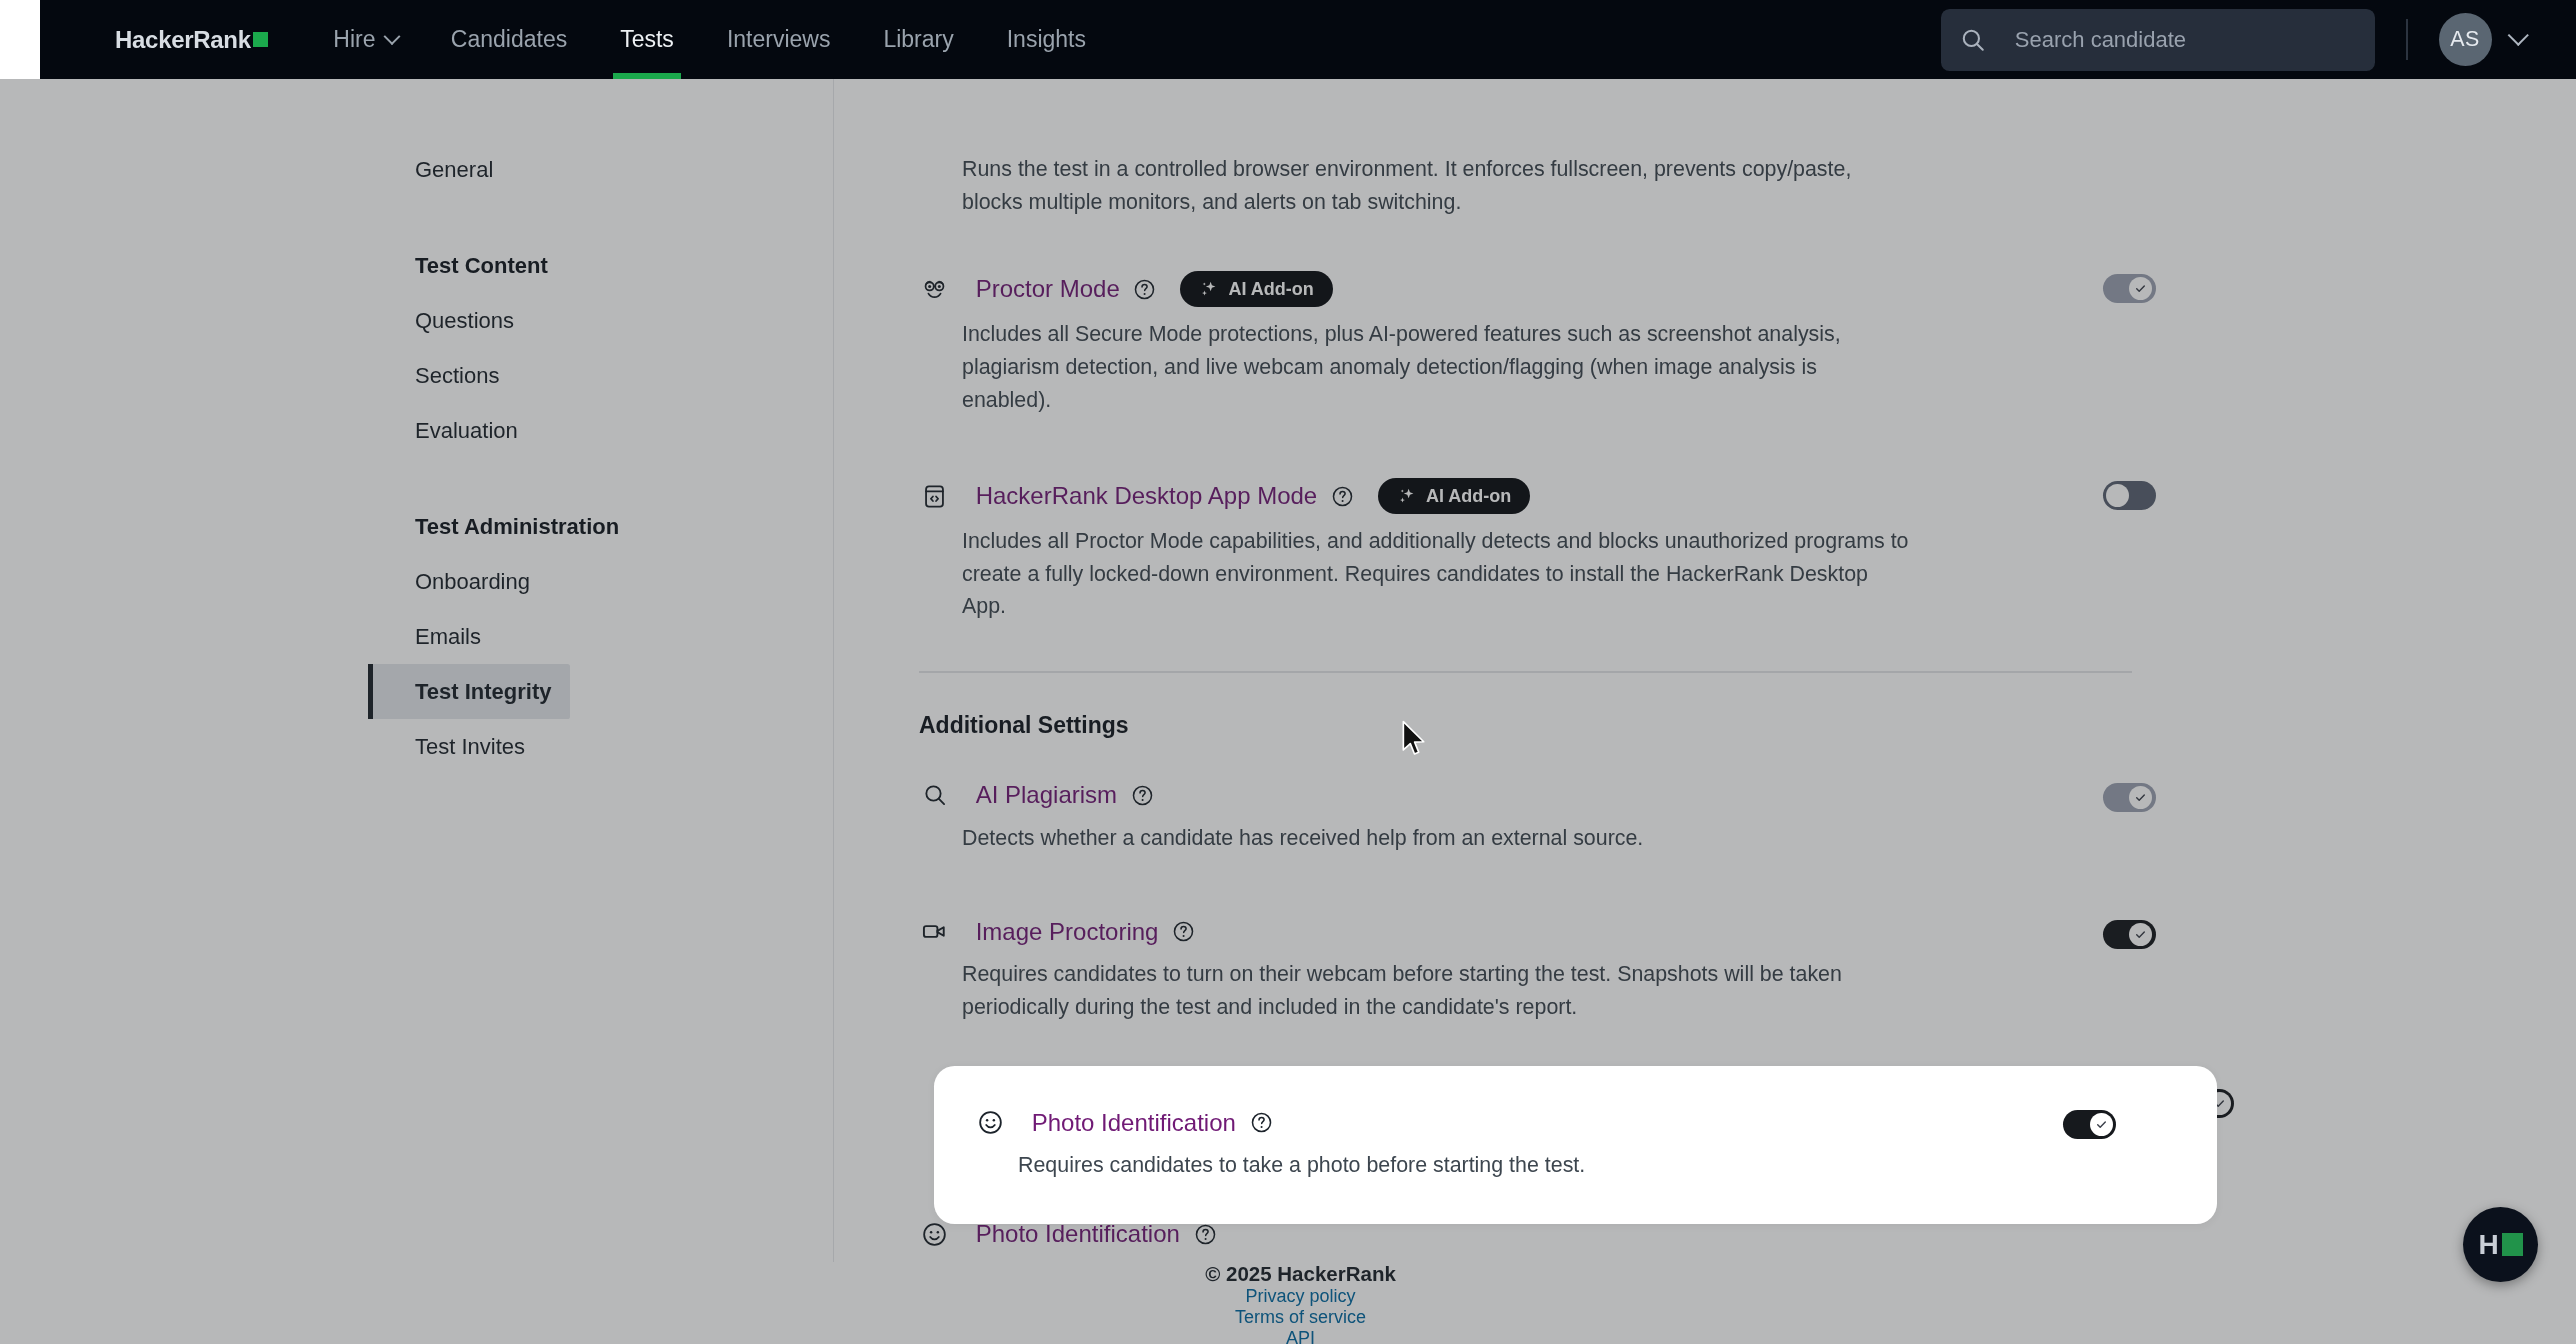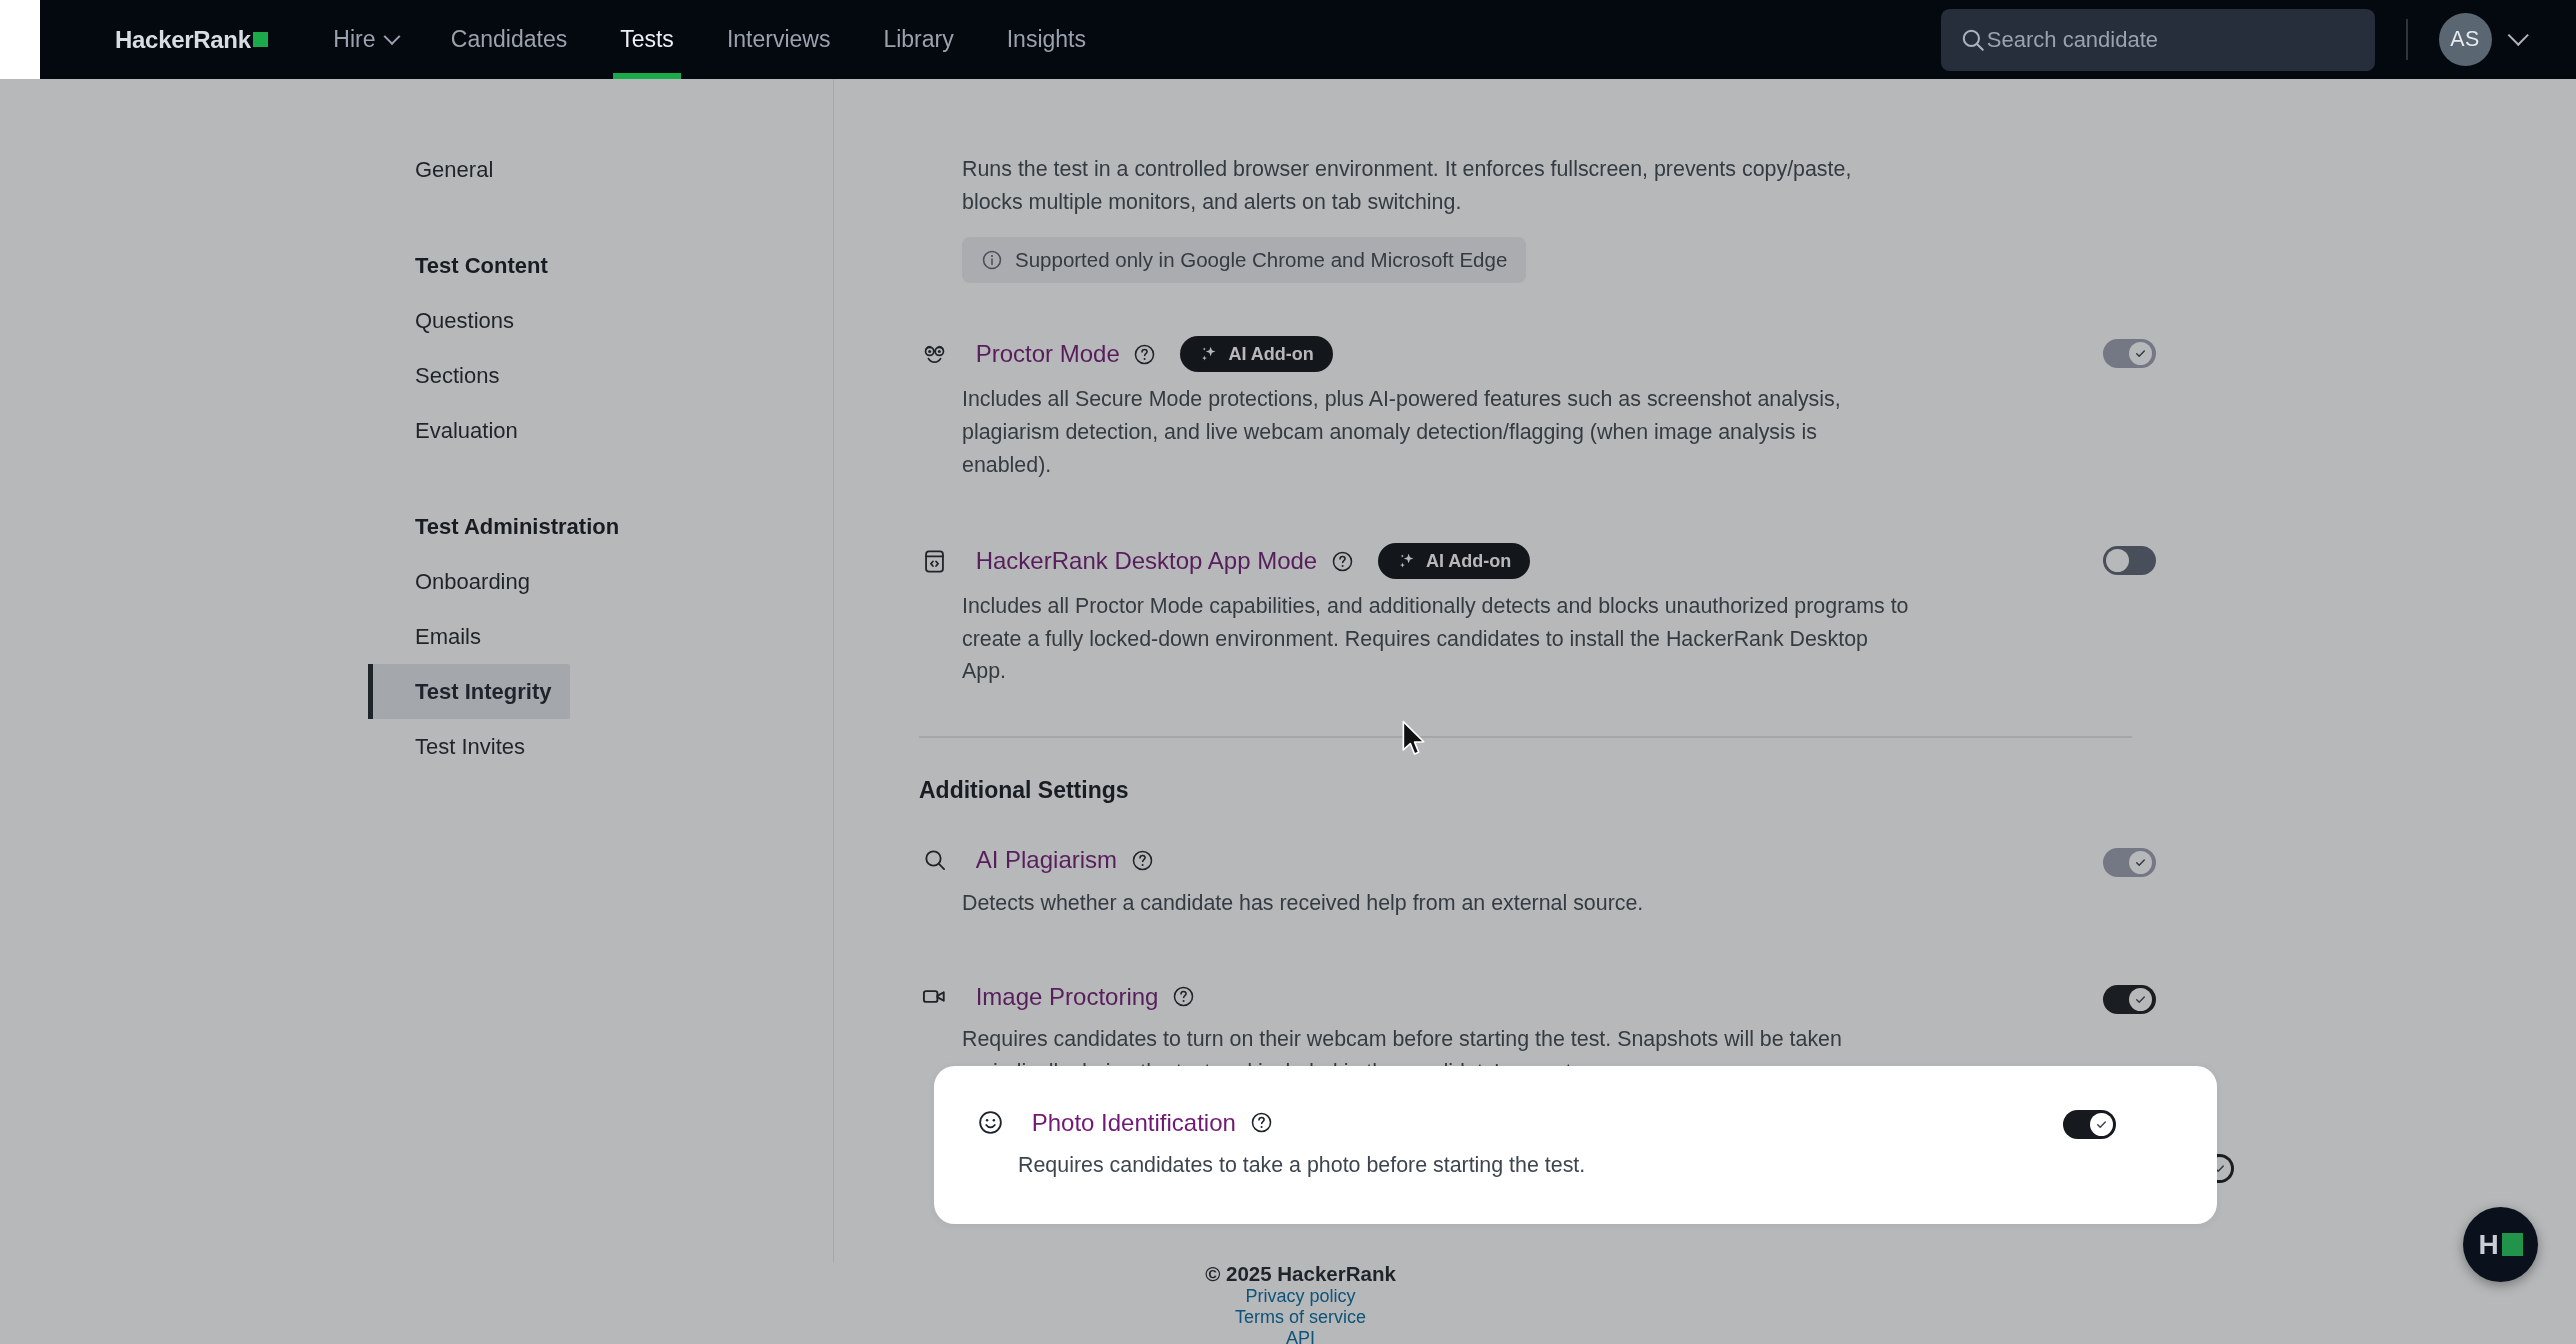--- a/index.html
+++ b/index.html
@@ -80,21 +80,21 @@
   .nav-right {
     margin-left: auto;
     display: flex; align-items: center;
   }
   #search-box {
     width: 434px; height: 62px;
     background: #262e3b;
     border-radius: 8.6px;
     display: flex; align-items: center;
     padding: 0 19px;
-    gap: 1px;
+    gap: 29px;
   }
   #search-box svg { flex: none; }
   #search-input {
     flex: 1;
     background: transparent;
     border: none; outline: none;
     color: #e4e8ee;
     font-size: 22px;
     font-family: "Liberation Sans", sans-serif;
   }
@@ -439,28 +439,20 @@
         <div class="side-link">Emails</div>
         <div class="side-link active">Test Integrity</div>
         <div class="side-link">Test Invites</div>
       </div>
 
       <div id="main">
         <div id="main-inner">
 
           <div class="row">
             <div class="row-desc">Runs the test in a controlled browser environment. It enforces fullscreen, prevents copy/paste, blocks multiple monitors, and alerts on tab switching.</div>
-            <div class="info-pill">
-              <svg width="22" height="22" viewBox="0 0 24 24" fill="none">
-                <circle cx="12" cy="12" r="9.2" stroke="#5b636d" stroke-width="1.7"></circle>
-                <line x1="12" y1="11" x2="12" y2="17" stroke="#5b636d" stroke-width="1.7" stroke-linecap="round"></line>
-                <circle cx="12" cy="7.6" r="1.15" fill="#5b636d"></circle>
-              </svg>
-              <span>Supported only in Google Chrome and Microsoft Edge</span>
-            </div>
           </div>
 
           <div class="row" style="margin-top:53px;">
             <div class="row-head">
               <span class="row-icon">
                 <svg width="29" height="29" viewBox="0 0 24 24" fill="none" stroke="#1c232b" stroke-width="1.45" stroke-linecap="round">
                   <circle cx="8" cy="9.4" r="3.4"></circle>
                   <circle cx="16" cy="9.4" r="3.4"></circle>
                   <circle cx="8" cy="9.6" r="1.25" fill="#1c232b" stroke="none"></circle>
                   <circle cx="16" cy="9.6" r="1.25" fill="#1c232b" stroke="none"></circle>

